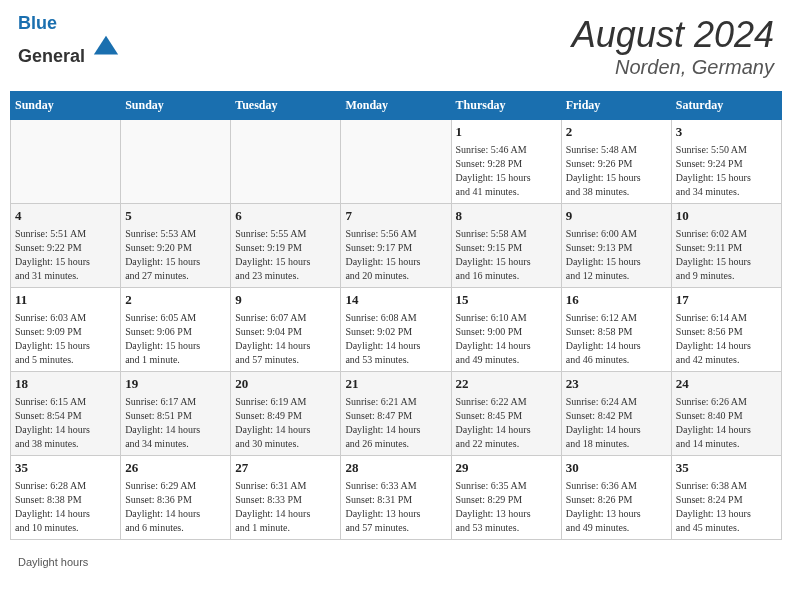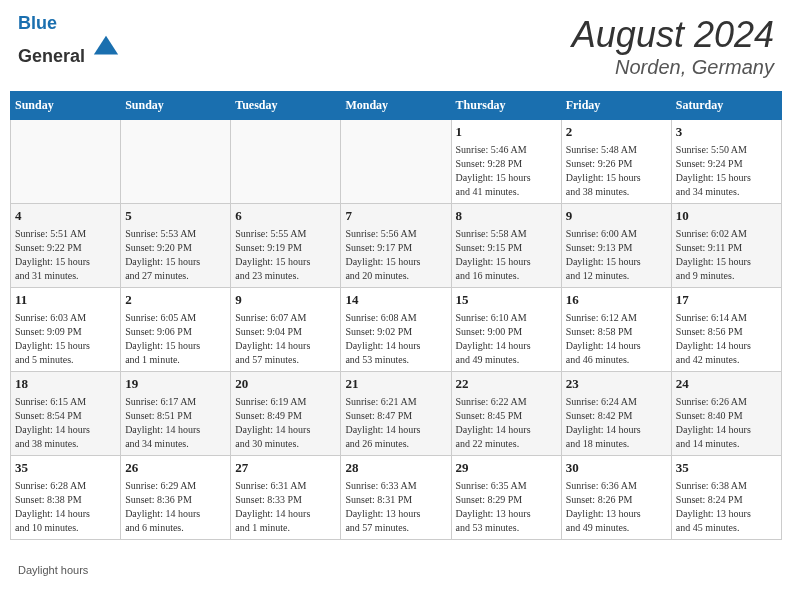--- a/index.html
+++ b/index.html
@@ -77,21 +77,21 @@
       font-size: 13px;
       margin-bottom: 3px;
       color: #222;
     }
     .day-info {
       color: #333;
       font-size: 10px;
       line-height: 1.4;
     }
     .footer-note {
-      margin-top: 24px;
+      margin-top: 16px;
       font-size: 11px;
       color: #555;
       padding-left: 8px;
     }
     tr:nth-child(even) td {
       background: #f5f5f5;
     }
     tr:nth-child(even) td.empty {
       background: #f0f0f0;
     }

